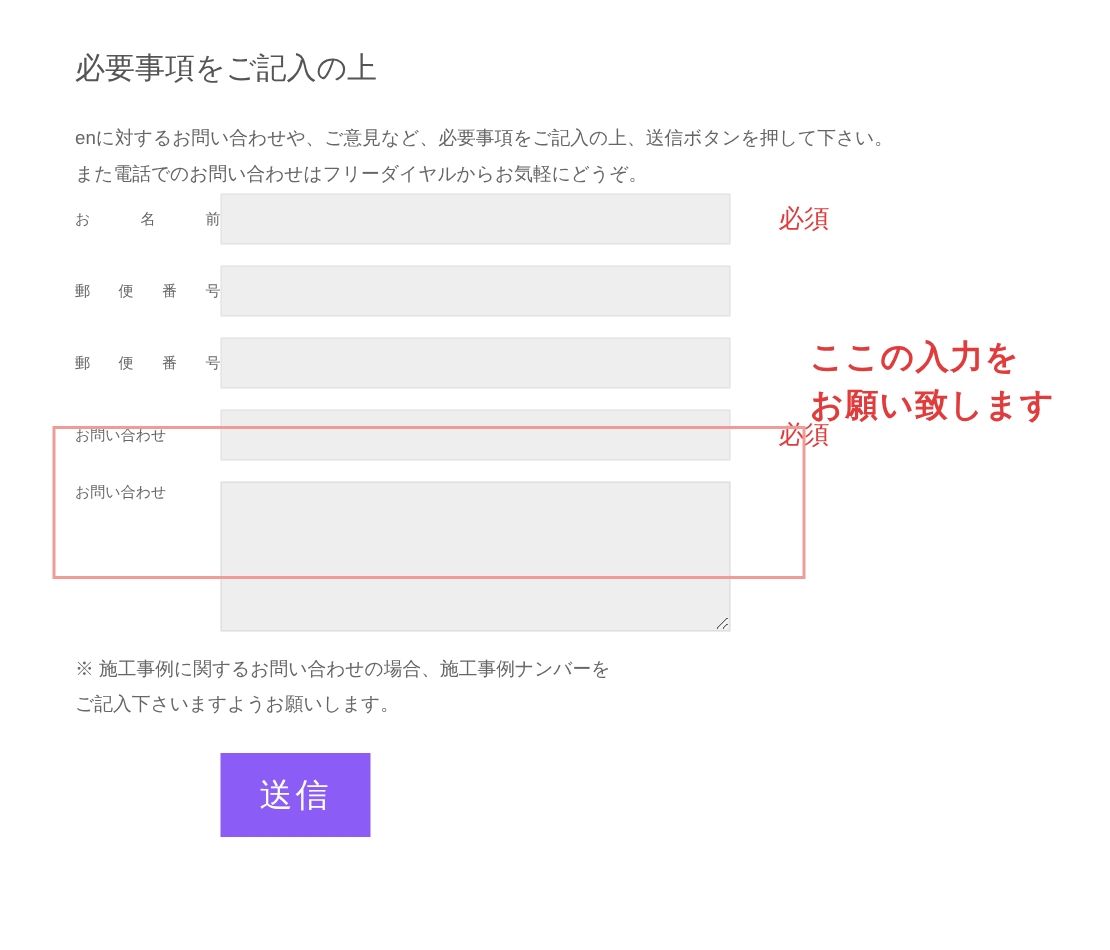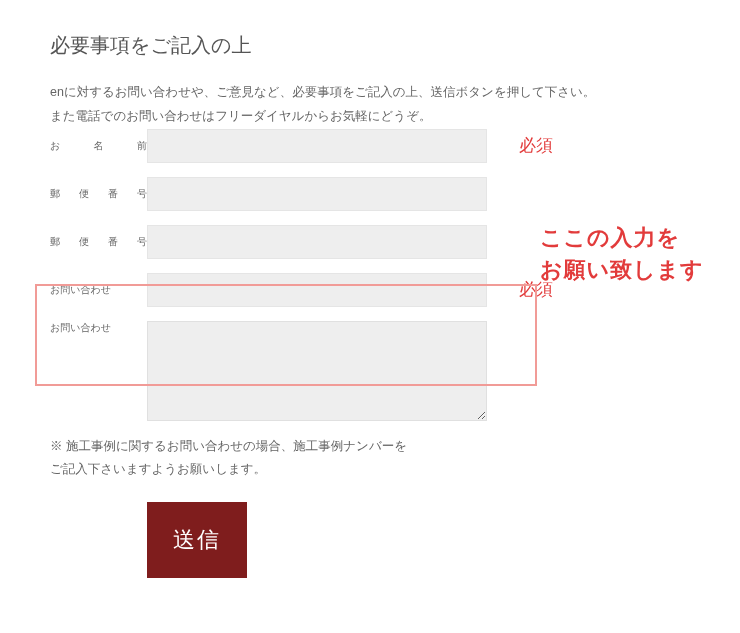--- a/index.html
+++ b/index.html
@@ -65,24 +65,24 @@
     }
     .note {
       font-size: 12.5px;
       color: #666;
       line-height: 1.9;
       margin-top: 4px;
       margin-bottom: 20px;
     }
     .submit-wrap { margin-left: 97px; }
     .submit {
-      background: #7f1d1d;
+      background: #8b5cf6;
       color: #fff;
       font-size: 22px;
-      padding: 23px 26px;
+      padding: 13px 26px;
       border: none;
       letter-spacing: 2px;
       cursor: pointer;
     }
     .highlight-box {
       position: absolute;
       left: 35px;
       top: 284px;
       width: 502px;
       height: 102px;

